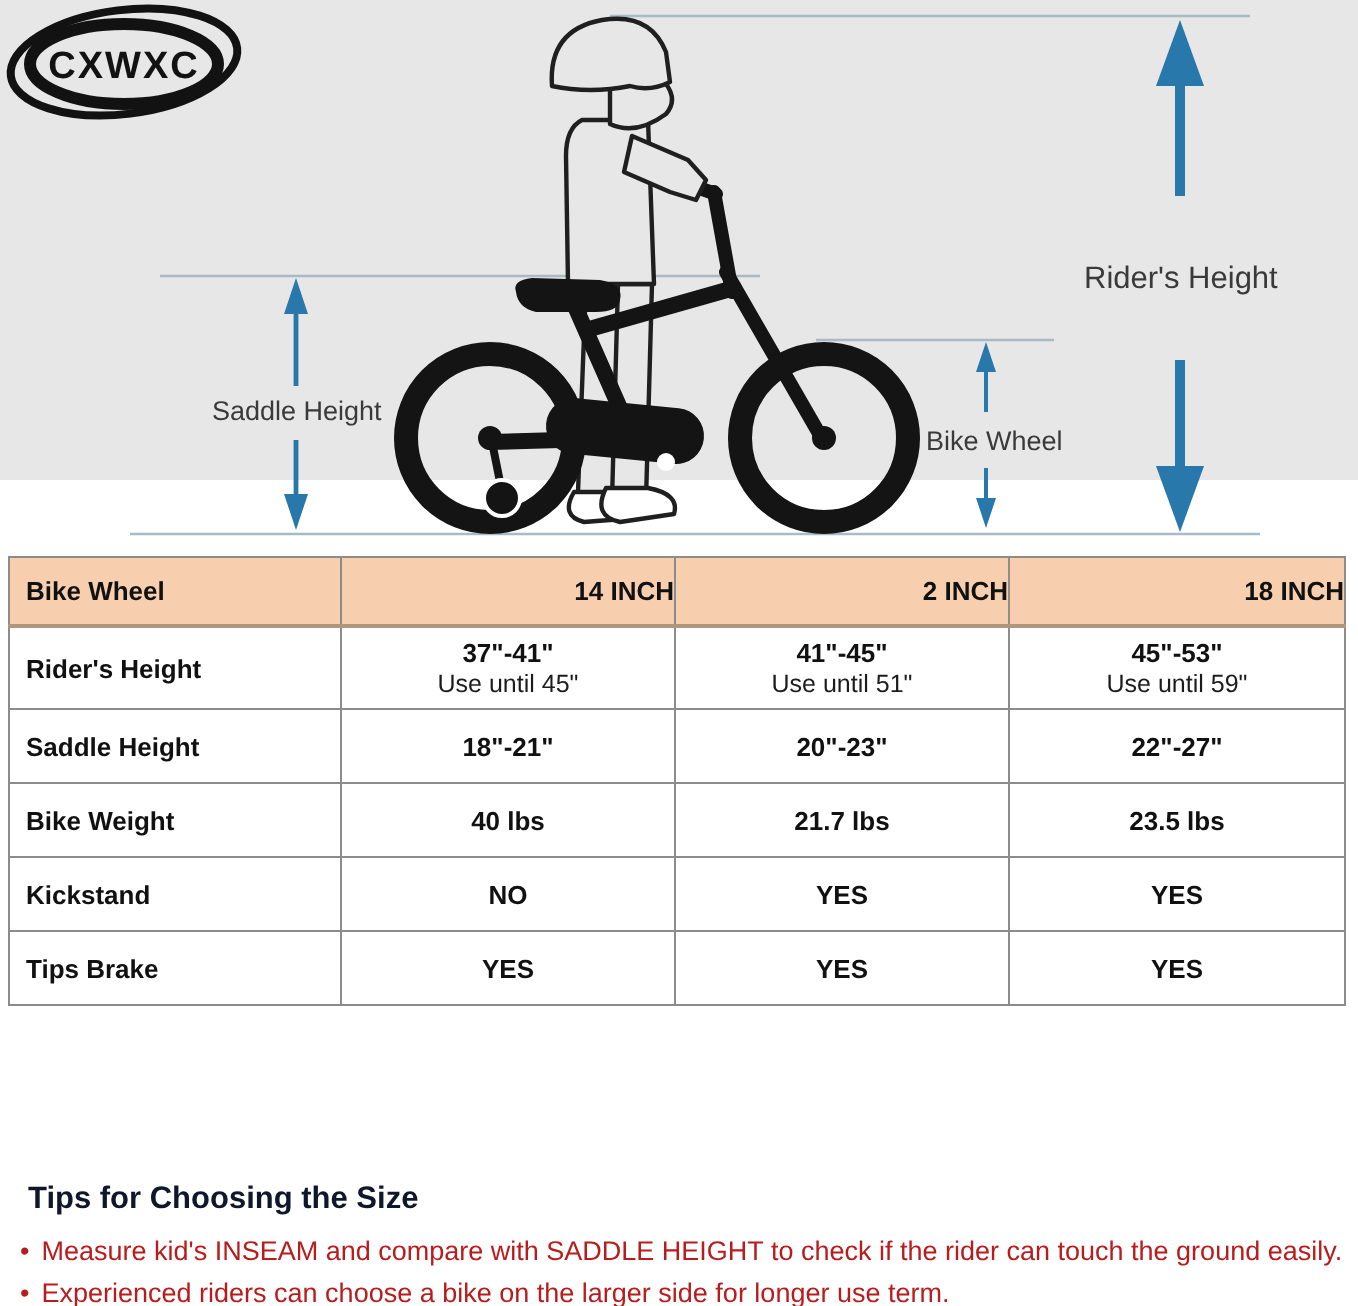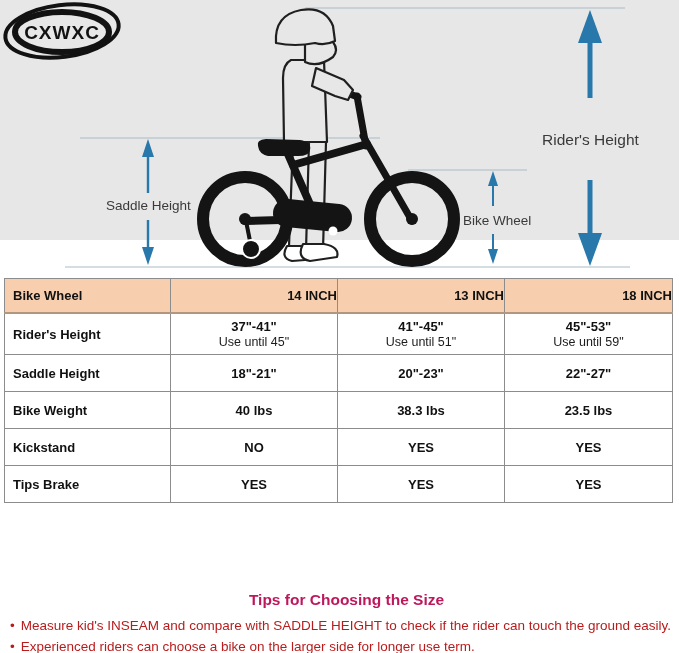--- a/index.html
+++ b/index.html
@@ -42,21 +42,21 @@
   .size-table thead th.corner{text-align:left;padding-left:8px;}
   .size-table tbody th{
     text-align:left;padding-left:8px;font-weight:bold;height:36px;background:#fff;
   }
   .size-table tbody td{text-align:center;font-weight:bold;background:#fff;}
   .size-table tr.tall th,.size-table tr.tall td{height:40px;}
   .cell-sub{font-weight:normal;font-size:12.5px;margin-top:1px;color:#1c1c1c;}
 
   
   .tips{position:absolute;left:0;top:578px;width:679px;background:#fff;}
-  .tips-title{margin:13px 0 7px 14px;font-size:15.5px;font-weight:bold;color:#be185d;text-align:center;}
+  .tips-title{margin:13px 0 7px 14px;font-size:15.5px;font-weight:bold;color:#0f172a;}
   .tip-line{margin:0 0 1px 10px;font-size:13.5px;line-height:20px;color:#b91c1c;}
   .tip-line .bullet{margin-right:6px;}
 </style>
 </head>
 <body>
 
 <div class="stage">
 
   <div class="hero">
 
@@ -139,21 +139,21 @@
     <colgroup>
         <col style="width:166px">
         <col style="width:167px">
         <col style="width:167px">
         <col style="width:168px">
       </colgroup>
     <thead>
       <tr>
         <th class="corner">Bike Wheel</th>
         <th>14 INCH</th>
-        <th>13 INCH</th>
+        <th>2 INCH</th>
         <th>18 INCH</th>
       </tr>
     </thead>
     <tbody>
       <tr class="tall">
         <th>Rider's Height</th>
         <td>
           <div>37"-41"</div>
           <div class="cell-sub">Use until 45"</div>
         </td>
@@ -168,21 +168,21 @@
       </tr>
       <tr>
         <th>Saddle Height</th>
         <td>18"-21"</td>
         <td>20"-23"</td>
         <td>22"-27"</td>
       </tr>
       <tr>
         <th>Bike Weight</th>
         <td>40 lbs</td>
-        <td>38.3 lbs</td>
+        <td>21.7 lbs</td>
         <td>23.5 lbs</td>
       </tr>
       <tr>
         <th>Kickstand</th>
         <td>NO</td>
         <td>YES</td>
         <td>YES</td>
       </tr>
       <tr>
         <th>Tips Brake</th>

